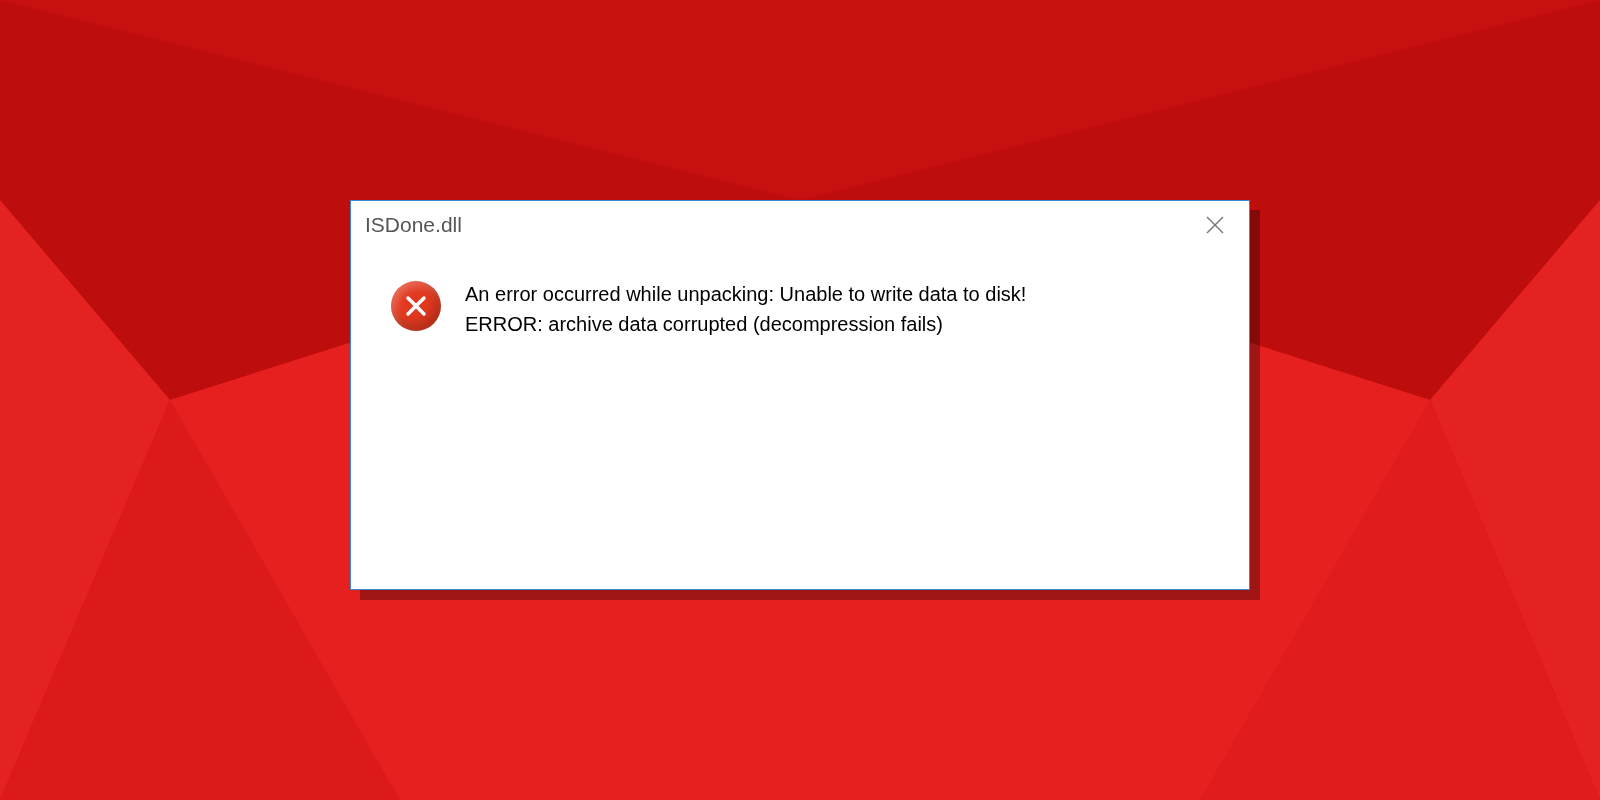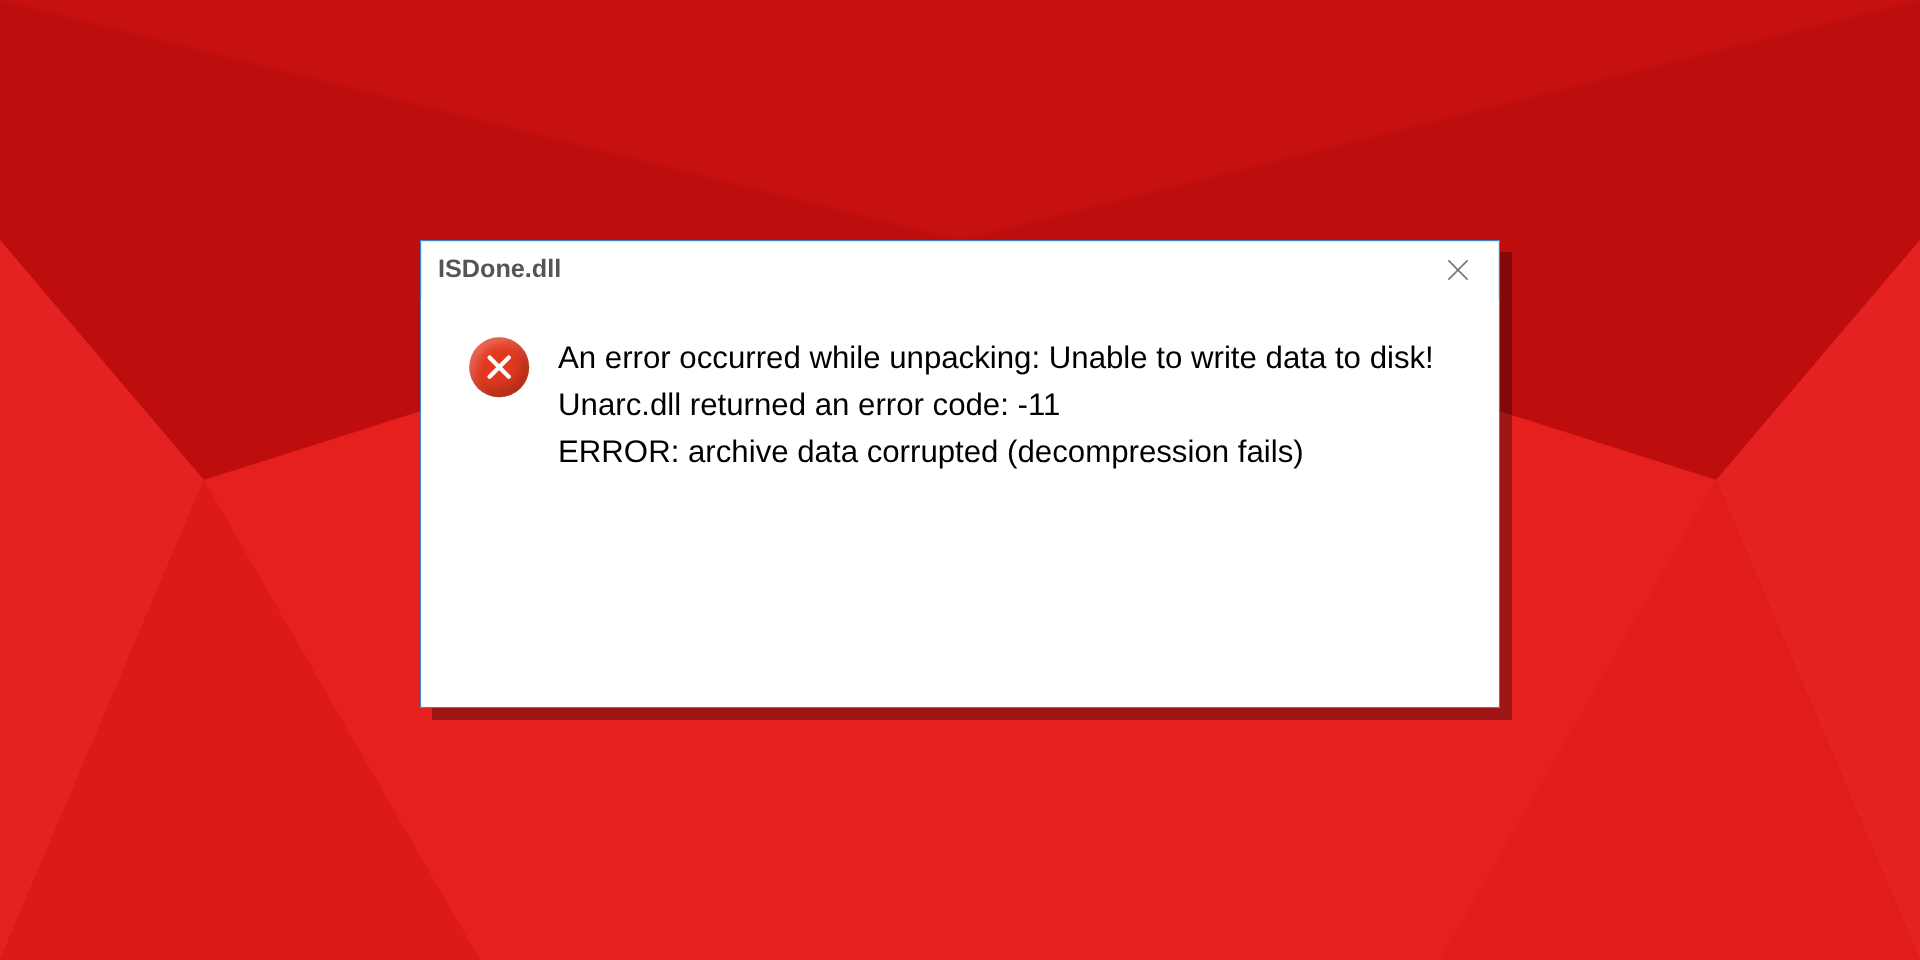--- a/index.html
+++ b/index.html
@@ -48,21 +48,21 @@
     .titlebar {
       display: flex;
       align-items: center;
       height: 48px;
       padding-left: 14px;
     }
     .titlebar-title {
       flex: 1;
       font-size: 21px;
       color: #555;
-      font-weight: 700;
+      font-weight: 400;
     }
     .close-button {
       width: 60px;
       height: 48px;
       display: flex;
       align-items: center;
       justify-content: center;
       cursor: pointer;
       margin-right: 4px;
     }
@@ -92,21 +92,21 @@
     }
     .error-icon svg {
       width: 24px;
       height: 24px;
       stroke: #fff;
       stroke-width: 3.5;
       stroke-linecap: round;
     }
     .message-area {
       padding-left: 24px;
-      font-size: 26px;
+      font-size: 20px;
       color: #000;
       line-height: 1.5;
     }
     .dialog-footer {
       background: #f0f0f0;
       height: 85px;
       display: flex;
       align-items: center;
       justify-content: flex-end;
       padding-right: 25px;
@@ -157,18 +157,17 @@
     </div>
     <div class="dialog-body">
       <div class="error-icon">
         <svg viewBox="0 0 24 24">
           <line x1="4" y1="4" x2="20" y2="20"></line>
           <line x1="20" y1="4" x2="4" y2="20"></line>
         </svg>
       </div>
       <div class="message-area">
         <div>An error occurred while unpacking: Unable to write data to disk!</div>
-        <div>Unarc.dll returned an error code: -11</div>
         <div>ERROR: archive data corrupted (decompression fails)</div>
       </div>
     </div>
   </div>
 </div>
 
 </body></html>

